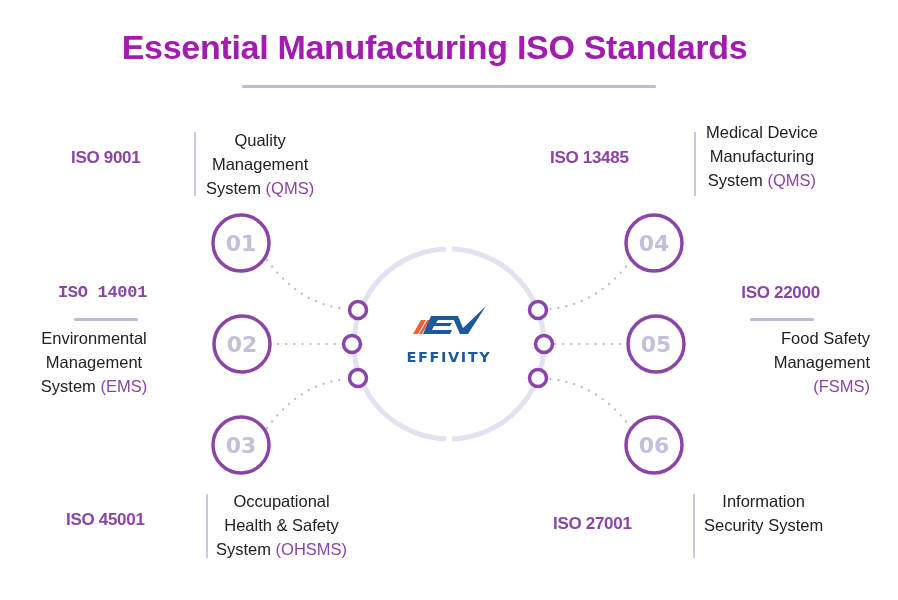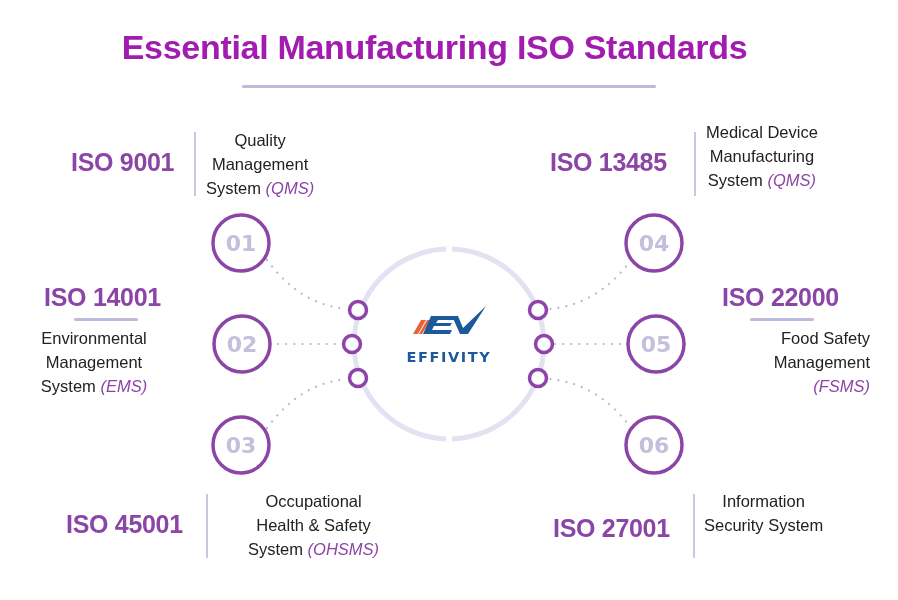--- a/index.html
+++ b/index.html
@@ -3,24 +3,24 @@
 <meta charset="utf-8">
 <style>
   html, body { margin: 0; padding: 0; background: #ffffff; }
   body { width: 898px; height: 600px; position: relative; overflow: hidden;
          font-family: "Liberation Sans", "DejaVu Sans", sans-serif; }
   .title { position: absolute; left: 0; top: 28px; width: 869px; text-align: center;
            font-size: 34px; font-weight: bold; color: #a21caf; letter-spacing: -0.3px; }
   .title-rule { position: absolute; left: 242px; top: 85px; width: 414px; height: 3px;
                 background: #bdbbd9; border-radius: 2px; }
   svg.diagram { position: absolute; left: 0; top: 0; }
-  .iso { position: absolute; font-weight: bold; color: #8b45a6; font-size: 25px;
+  .iso { position: absolute; font-weight: bold; color: #8b45a6; font-size: 17px;
          letter-spacing: -0.3px; white-space: nowrap; }
   .desc { position: absolute; font-size: 16.5px; color: #222; line-height: 24px; white-space: nowrap; text-align: center; }
-  .desc .abbr { color: #8b45a6; font-style: italic; }
+  .desc .abbr { color: #8b45a6; }
   .vdiv { position: absolute; width: 2px; background: #cac7e0; }
   .hdiv { position: absolute; height: 3px; background: #bdbbd9; border-radius: 2px; }
   .center { text-align: center; }
   .num { font-family: "DejaVu Sans", sans-serif; font-weight: bold; fill: #c2c0da;
          font-size: 22px; }
 </style>
 </head>
 <body>
 
 <div class="title">Essential Manufacturing ISO Standards</div>
@@ -89,39 +89,39 @@
 </div>
 
 <div class="iso" style="left:550px; top:148px;">ISO 13485</div>
 <div class="vdiv" style="left:694px; top:132px; height:64px;"></div>
 <div class="desc" style="left:706px; top:120px;">
   <div>Medical Device</div>
   <div>Manufacturing</div>
   <div><span>System </span><span class="abbr">(QMS)</span></div>
 </div>
 
-<div class="iso center" style="left:20px; top:283px; width:165px;">ISO 14001</div>
+<div class="iso center" style="left:20px; top:283px; width:165px;font-family:Liberation Mono, monospace;">ISO 14001</div>
 <div class="hdiv" style="left:74px; top:318px; width:64px;"></div>
 <div class="desc center" style="left:4px; top:326px; width:180px;">
   <div>Environmental</div>
   <div>Management</div>
   <div><span>System </span><span class="abbr">(EMS)</span></div>
 </div>
 
 <div class="iso center" style="left:698px; top:283px; width:165px;">ISO 22000</div>
 <div class="hdiv" style="left:750px; top:318px; width:64px;"></div>
 <div class="desc center" style="left:690px; top:326px; width:180px;text-align:right;">
   <div>Food Safety</div>
   <div>Management</div>
   <div><span></span><span class="abbr">(FSMS)</span></div>
 </div>
 
 <div class="iso" style="left:66px; top:510px;">ISO 45001</div>
 <div class="vdiv" style="left:206px; top:494px; height:64px;"></div>
-<div class="desc" style="left:216px; top:489px;margin-left:32px;">
+<div class="desc" style="left:216px; top:489px;">
   <div>Occupational</div>
   <div>Health &amp; Safety</div>
   <div><span>System </span><span class="abbr">(OHSMS)</span></div>
 </div>
 
 <div class="iso" style="left:553px; top:514px;">ISO 27001</div>
 <div class="vdiv" style="left:693px; top:494px; height:64px;"></div>
 <div class="desc" style="left:704px; top:489px;">
   <div>Information</div>
   <div>Security System</div>

